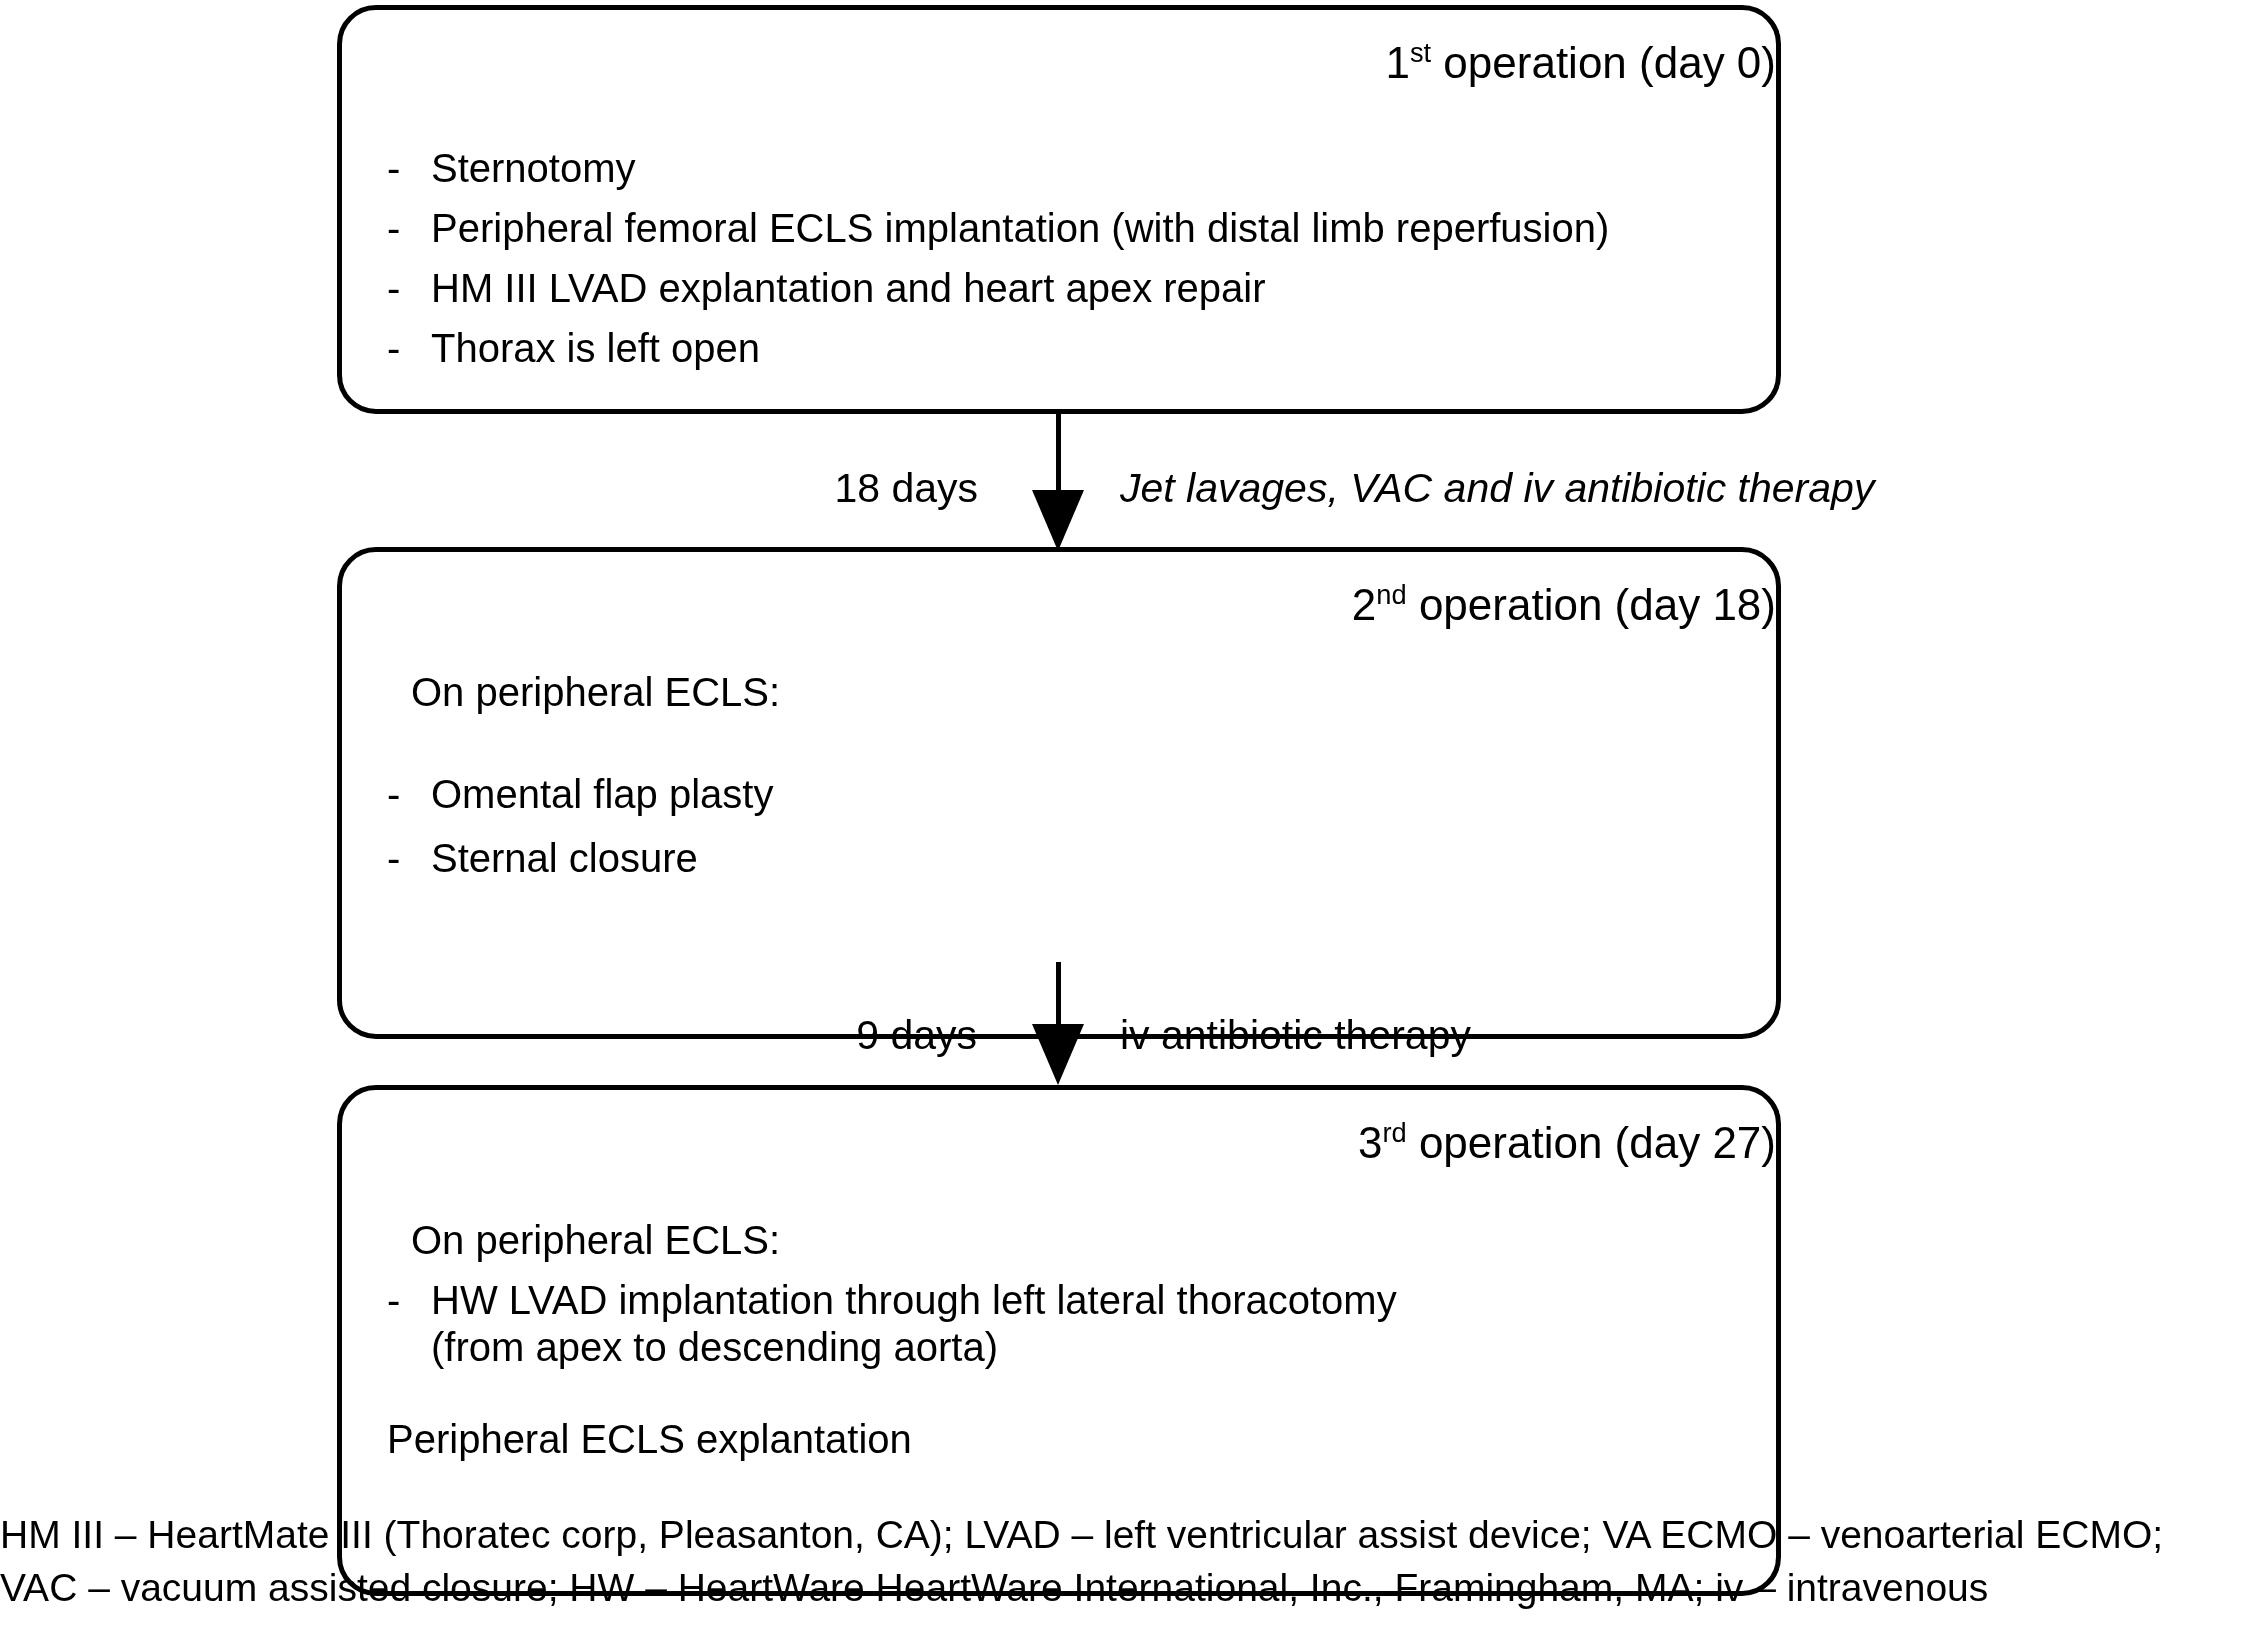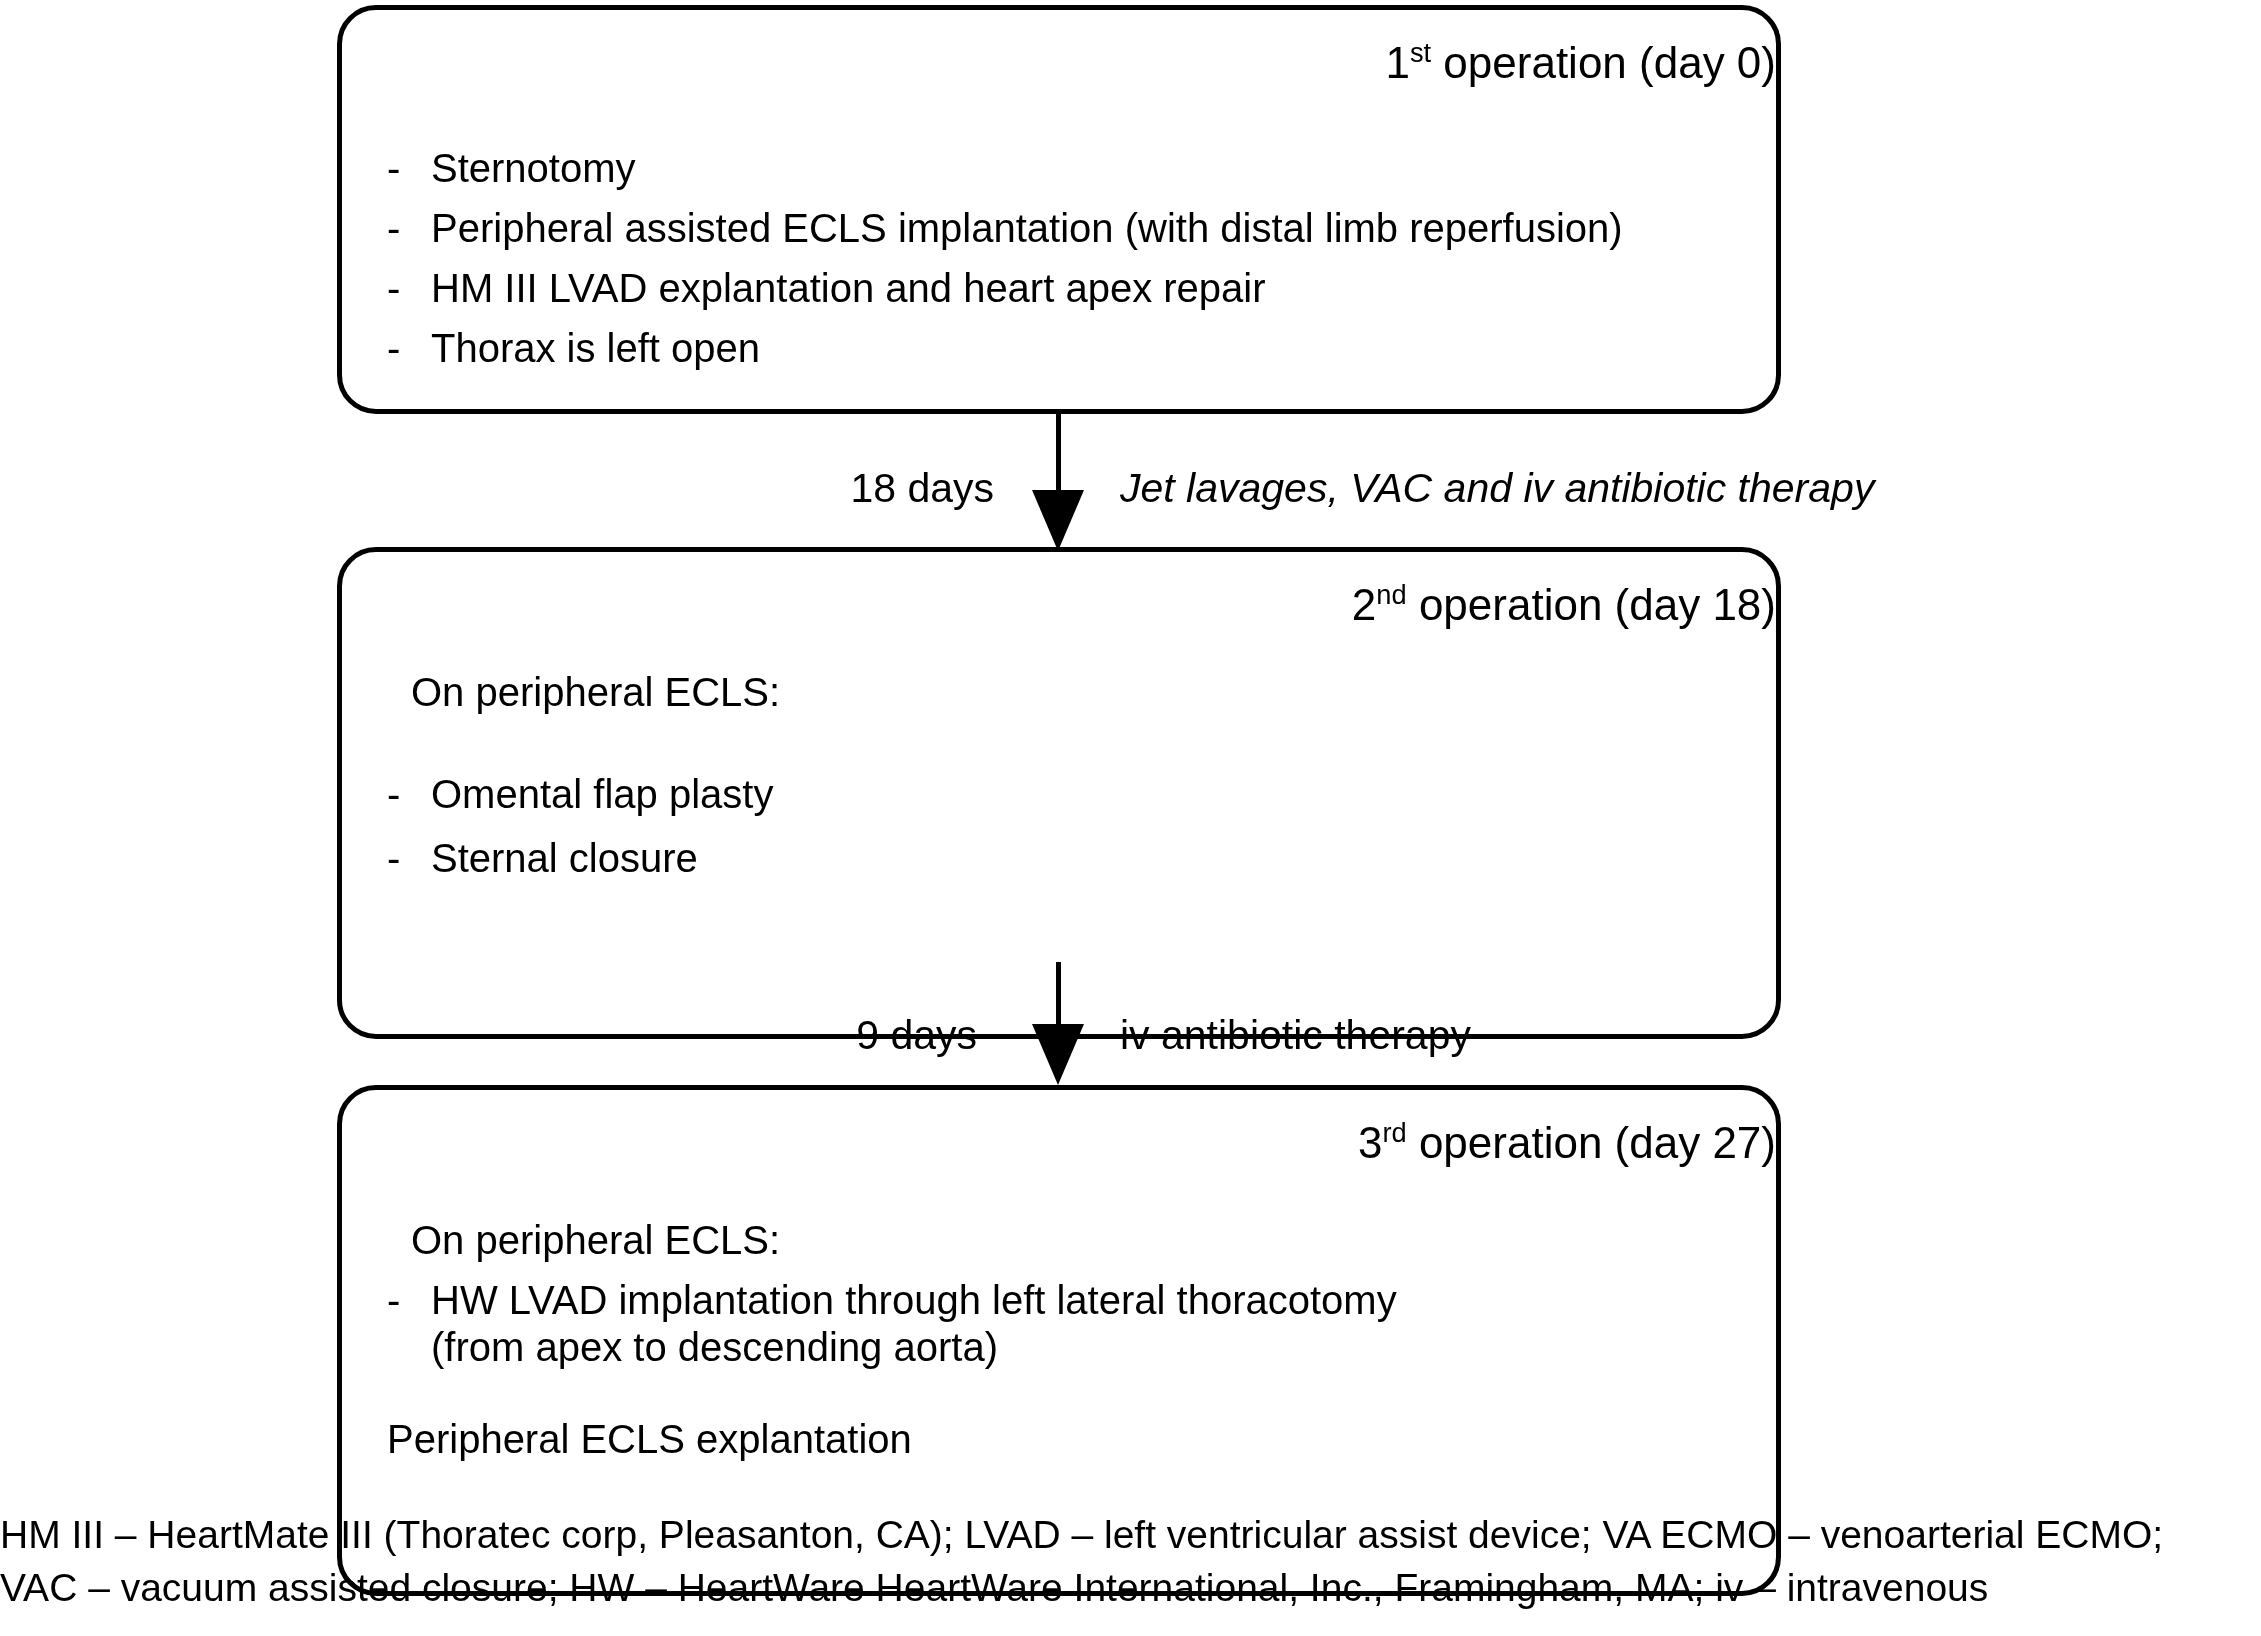--- a/index.html
+++ b/index.html
@@ -134,21 +134,21 @@
   
   .edge-label {
     position: absolute;
     font-size: 41px;
     line-height: 1;
     white-space: nowrap;
   }
   .edge-label.left  { text-align: right; }
   .edge-label.right { text-align: left; }
 
-  #edge1-duration { top: 468px;  left: 758px;  width: 236px; }
+  #edge1-duration { top: 468px;  left: 742px;  width: 236px; }
   #edge1-therapy  { top: 468px;  left: 1120px; font-style: italic; }
   #edge2-duration { top: 1015px; left: 741px;  width: 236px; }
   #edge2-therapy  { top: 1015px; left: 1120px; }
 
   
   #footnotes {
     position: absolute;
     left: 0;
     top: 1509px;
     width: 2261px;
@@ -163,21 +163,21 @@
 <body>
 
 <div id="canvas">
 
   <div class="op-box" id="box-1">
     <div class="box-title"><span>1</span><sup>st</sup><span> operation (day 0)</span></div>
 
     <div class="box-body">
       <ul class="dash-list">
         <li><span class="dash">-</span><span>Sternotomy</span></li>
-        <li><span class="dash">-</span><span>Peripheral assisted ECLS implantation (with distal limb reperfusion)</span></li>
+        <li><span class="dash">-</span><span>Peripheral femoral ECLS implantation (with distal limb reperfusion)</span></li>
         <li><span class="dash">-</span><span>HM III LVAD explantation and heart apex repair</span></li>
         <li><span class="dash">-</span><span>Thorax is left open</span></li>
       </ul>
     </div>
   </div>
 
   <div class="connector" id="connector-1">
     <div class="conn-shaft"></div>
     <div class="conn-head"></div>
   </div>

